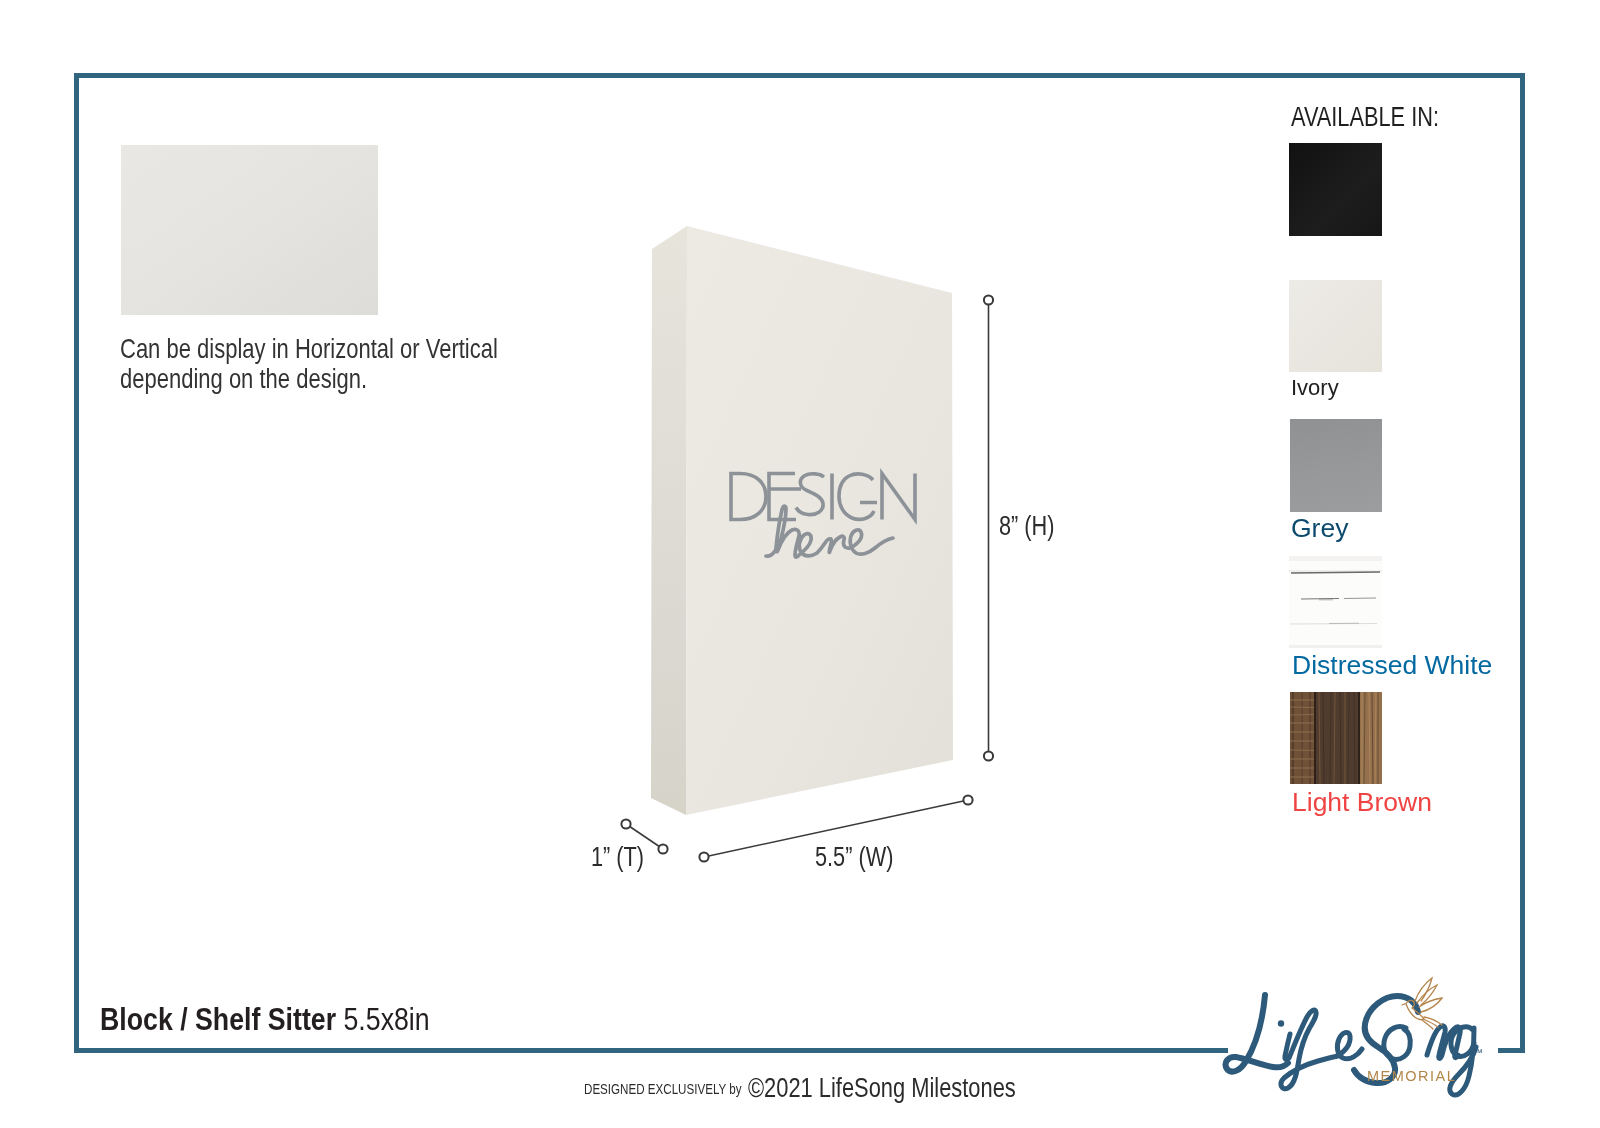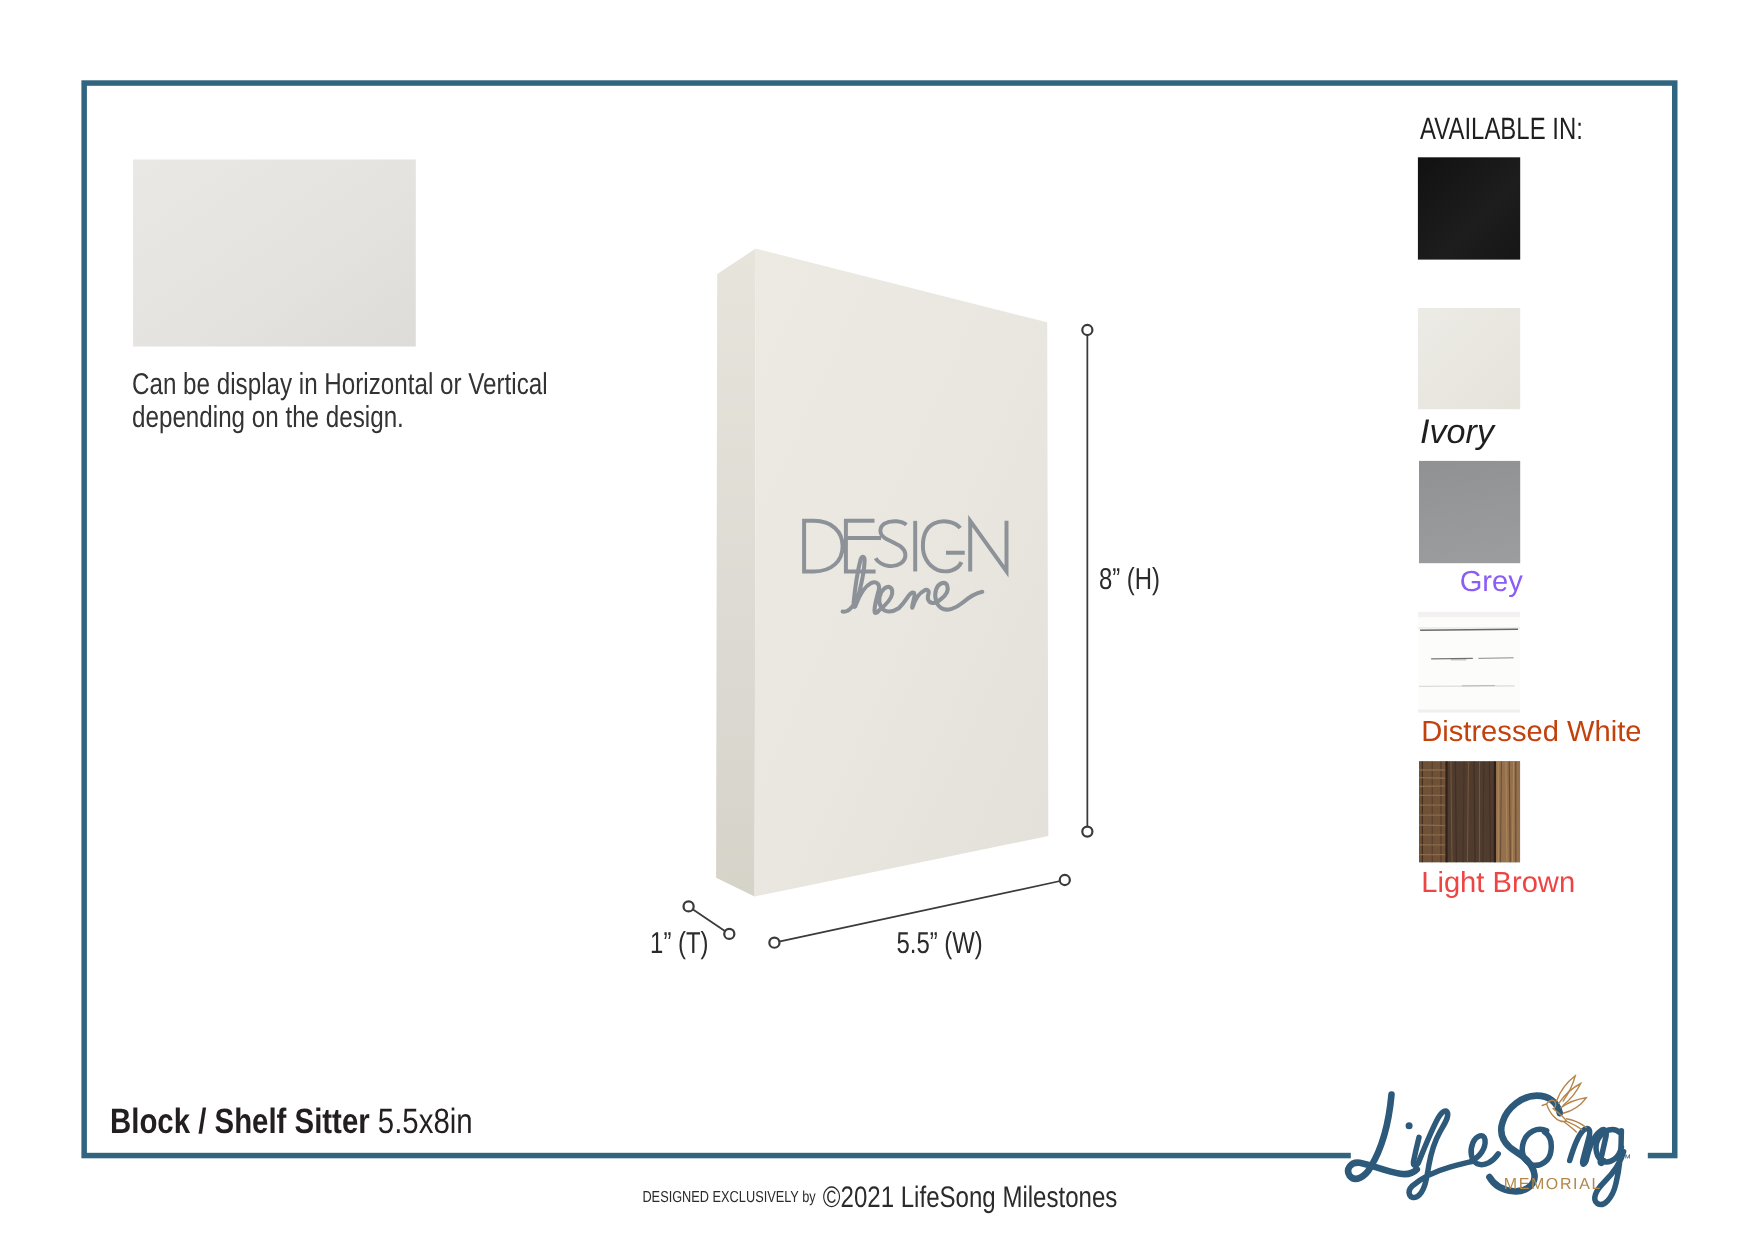--- a/index.html
+++ b/index.html
@@ -73,40 +73,40 @@
 <div class="abs cond" style="left:591px;top:841px;font-size:27.5px;color:#2b2b2b;transform:scaleX(0.79);white-space:nowrap;">1” (T)</div>
 
 <div class="abs cond" style="left:1291px;top:101px;font-size:28px;color:#1f1f1f;transform:scaleX(0.777);white-space:nowrap;">AVAILABLE IN:</div>
 
 <div class="abs" style="left:1289px;top:143px;width:93px;height:93px;background:linear-gradient(135deg,#111111,#1d1d1d 60%,#161616);"></div>
 
 <div class="abs" style="left:1291px;top:238px;font-size:26.5px;color:#0369a1;margin-top:40px;">Black</div>
 
 <div class="abs" style="left:1289px;top:280px;width:93px;height:92px;background:linear-gradient(135deg,#edebe5,#e9e6e0 60%,#e6e3db);"></div>
 
-<div class="abs" style="left:1291px;top:375px;font-size:31px;color:#1f1f1f;font-style:italic;">Ivory</div>
+<div class="abs" style="left:1291px;top:375px;font-size:22px;color:#1f1f1f;">Ivory</div>
 
 <div class="abs" style="left:1290px;top:419px;width:92px;height:93px;background:linear-gradient(170deg,#8f9193,#96989a 55%,#9b9d9e);"></div>
 
-<div class="abs" style="left:1291px;top:513px;font-size:26.5px;color:#8b5cf6;margin-left:36px;">Grey</div>
+<div class="abs" style="left:1291px;top:513px;font-size:26.5px;color:#0c4a6e;">Grey</div>
 
 <svg class="abs" style="left:1289px;top:556px;" width="93" height="92" viewBox="0 0 93 92">
   <rect width="93" height="92" fill="#fcfcfb"></rect>
   <rect width="93" height="5" y="0" fill="#f3f2f0"></rect>
   <rect width="93" height="2" y="14" fill="#f0efed"></rect>
   <line x1="2" y1="17" x2="91" y2="16" stroke="#696967" stroke-width="1.3"></line>
   <line x1="12" y1="43" x2="50" y2="42.5" stroke="#767674" stroke-width="1.1"></line>
   <line x1="55" y1="42.5" x2="87" y2="42" stroke="#8a8a88" stroke-width="0.9"></line>
   <line x1="30" y1="43.5" x2="44" y2="43.5" stroke="#55555345" stroke-width="2"></line>
   <line x1="1" y1="68" x2="88" y2="67.5" stroke="#98989650" stroke-width="1"></line>
   <line x1="40" y1="67.5" x2="70" y2="67.2" stroke="#88888685" stroke-width="0.9"></line>
   <rect width="93" height="3" y="89" fill="#f1f0ee"></rect>
 </svg>
 
-<div class="abs" style="left:1292px;top:650px;font-size:26.5px;color:#c2410c;white-space:nowrap;">Distressed White</div>
+<div class="abs" style="left:1292px;top:650px;font-size:26.5px;color:#0369a1;white-space:nowrap;">Distressed White</div>
 
 <svg class="abs" style="left:1290px;top:692px;" width="92" height="92" viewBox="0 0 92 92">
   <rect width="92" height="92" fill="#5d4530"></rect>
   <rect x="0" width="25" height="92" fill="#6f5138"></rect>
   <rect x="25" width="44" height="92" fill="#503c2e"></rect>
   <rect x="69" width="23" height="92" fill="#94704c"></rect>
   <g stroke="#3a2a1f" stroke-width="1">
     <line x1="3" y1="0" x2="3" y2="92"></line>
     <line x1="12" y1="0" x2="12" y2="92" stroke-opacity="0.5"></line>
     <line x1="20" y1="0" x2="20" y2="92" stroke-opacity="0.6"></line>

